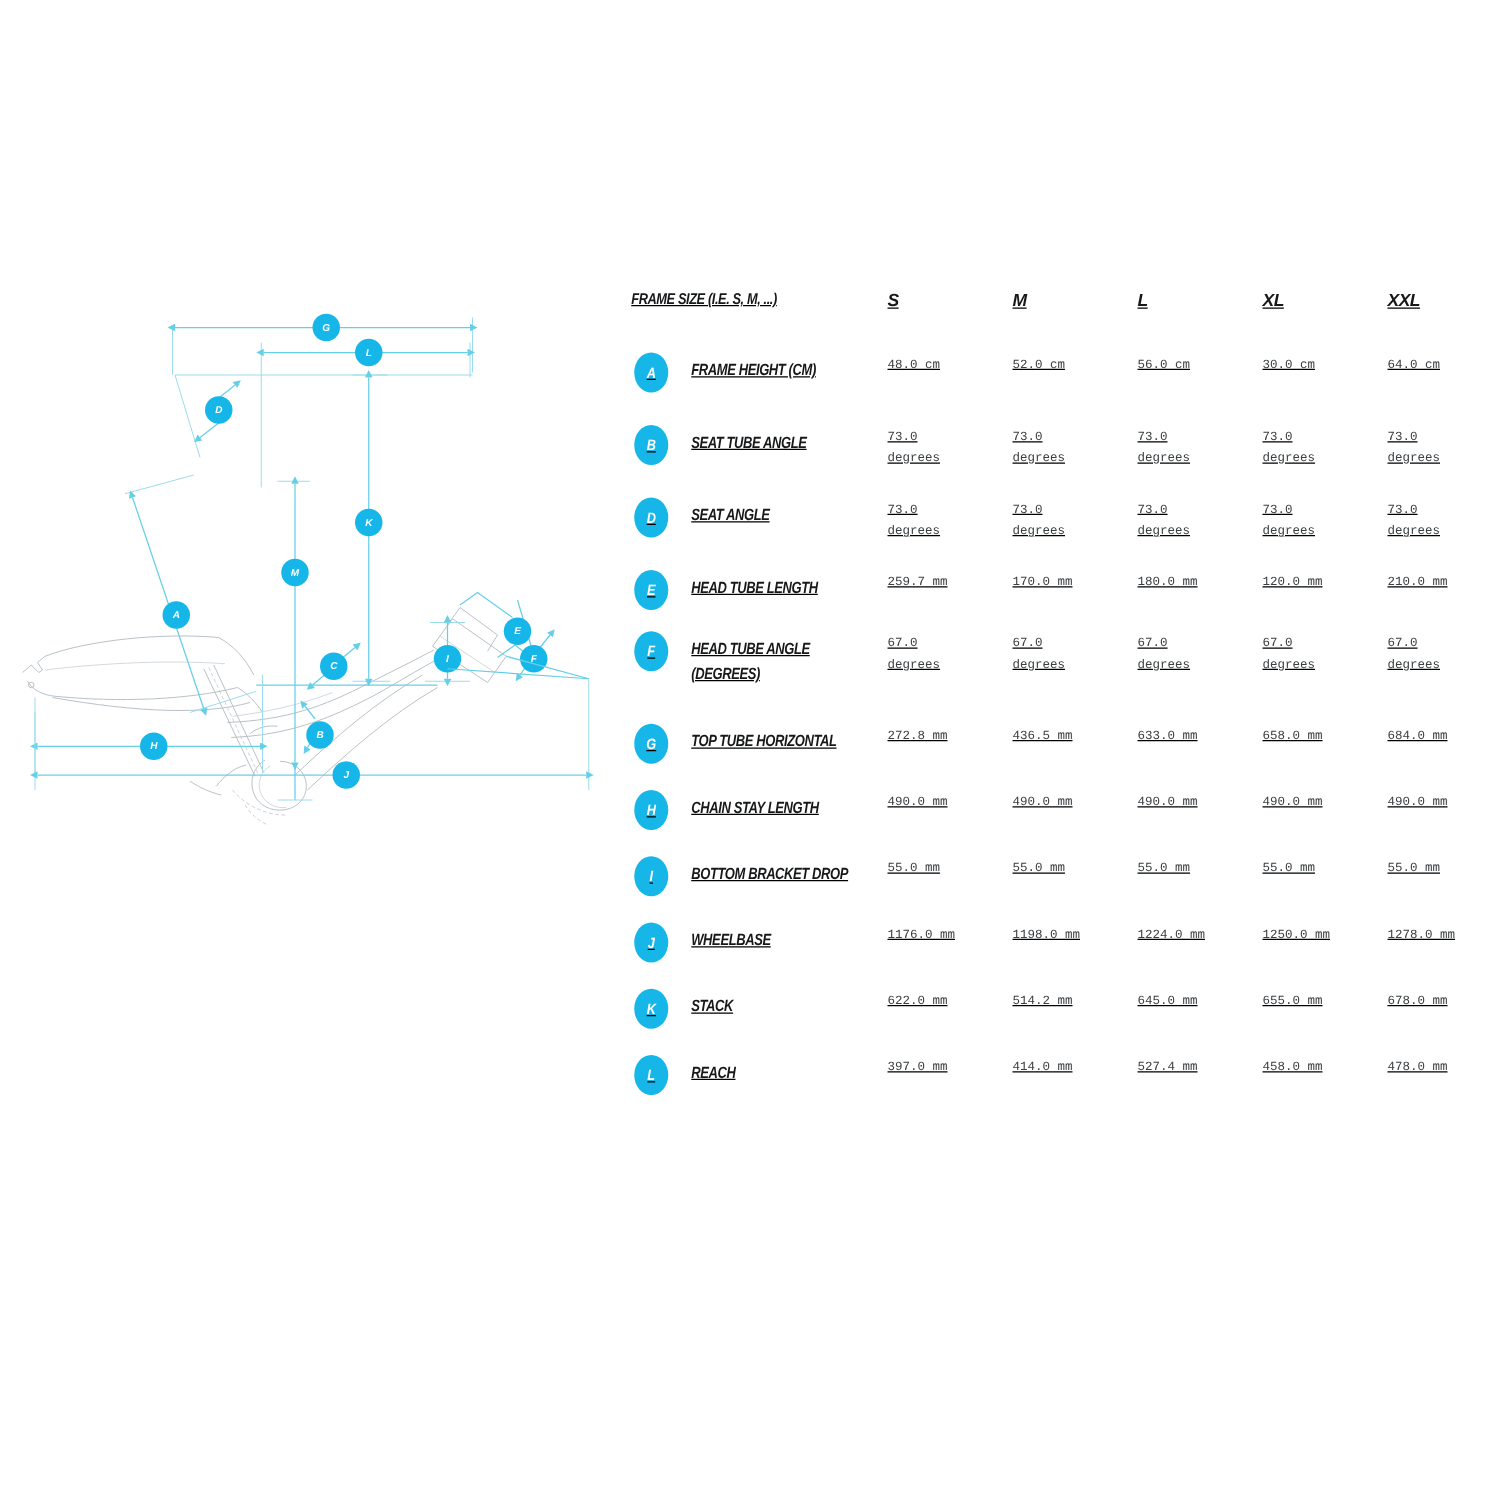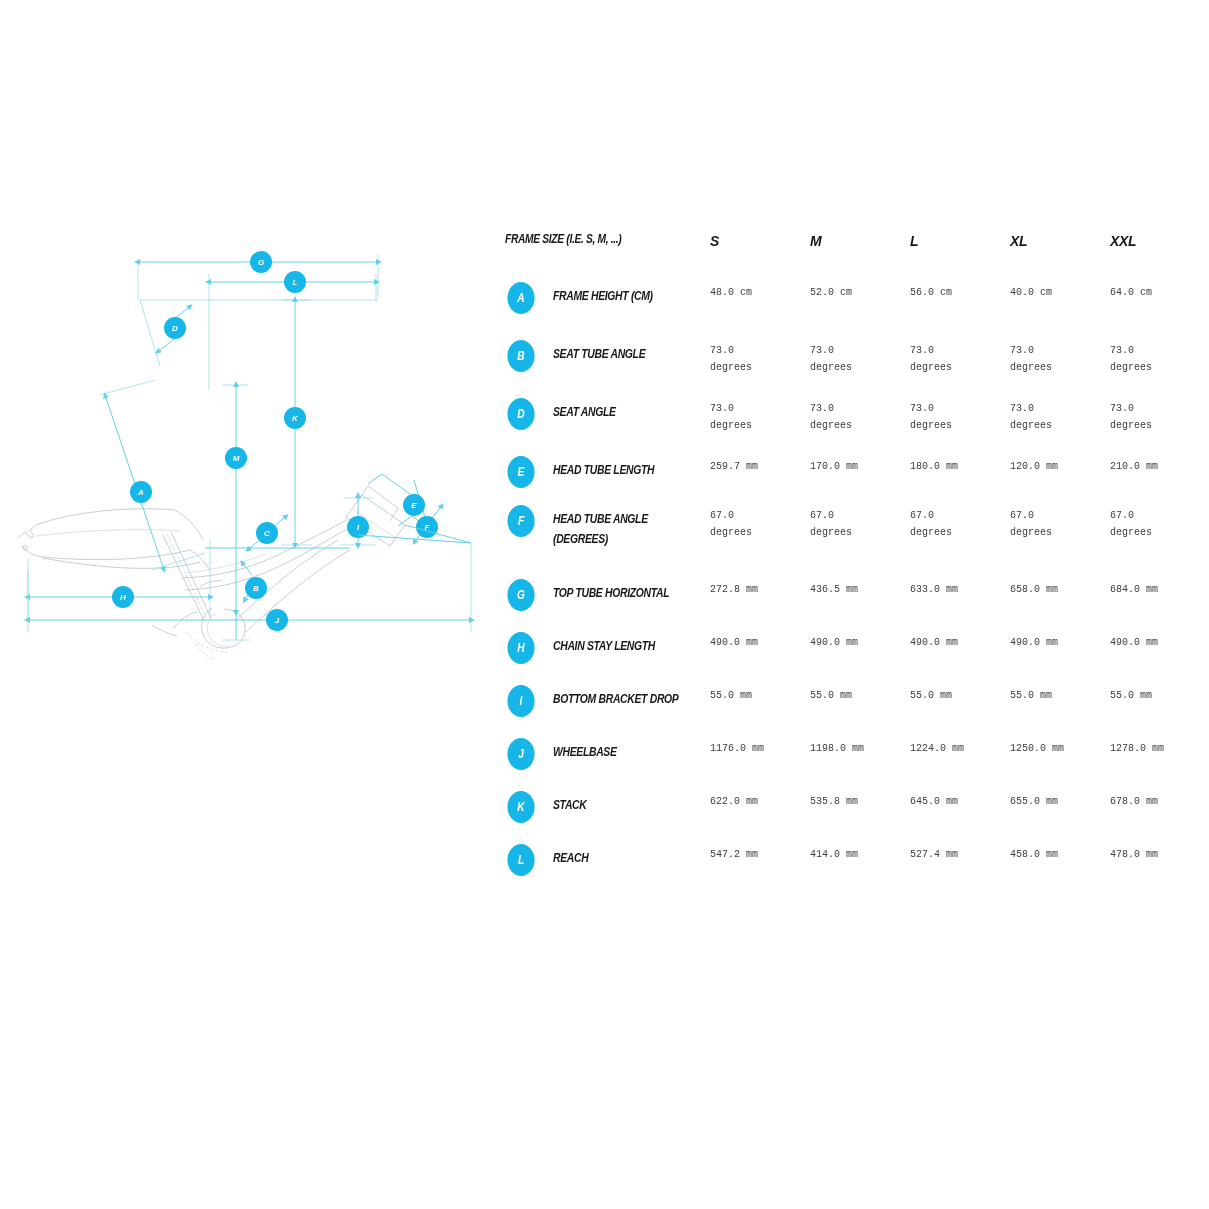--- a/index.html
+++ b/index.html
@@ -67,20 +67,21 @@
     fill: none;
     stroke-dasharray: 3 2;
   }
 
   
   #geometry-table {
     position: absolute;
     left: 505px;
     top: 232px;
     width: 690px;
+    text-decoration: underline;
   }
   .geo-row {
     display: flex;
     align-items: flex-start;
     width: 100%;
   }
   .geo-header-row {
     height: 48px;
   }
   .col-label {
@@ -352,21 +353,21 @@
         <div class="col-val">
           <div class="cell-val">48.0 cm</div>
         </div>
         <div class="col-val">
           <div class="cell-val">52.0 cm</div>
         </div>
         <div class="col-val">
           <div class="cell-val">56.0 cm</div>
         </div>
         <div class="col-val">
-          <div class="cell-val">40.0 cm</div>
+          <div class="cell-val">30.0 cm</div>
         </div>
         <div class="col-val">
           <div class="cell-val">64.0 cm</div>
         </div>
       </div>
       <div class="geo-row geo-data-row" style="min-height: 58px;">
         <div class="col-label">
           <div class="badge">B</div>
           <div class="row-name">SEAT TUBE ANGLE</div>
         </div>
@@ -551,39 +552,39 @@
       </div>
       <div class="geo-row geo-data-row" style="min-height: 53px;">
         <div class="col-label">
           <div class="badge">K</div>
           <div class="row-name">STACK</div>
         </div>
         <div class="col-val">
           <div class="cell-val">622.0 mm</div>
         </div>
         <div class="col-val">
-          <div class="cell-val">535.8 mm</div>
+          <div class="cell-val">514.2 mm</div>
         </div>
         <div class="col-val">
           <div class="cell-val">645.0 mm</div>
         </div>
         <div class="col-val">
           <div class="cell-val">655.0 mm</div>
         </div>
         <div class="col-val">
           <div class="cell-val">678.0 mm</div>
         </div>
       </div>
       <div class="geo-row geo-data-row" style="min-height: 53px;">
         <div class="col-label">
           <div class="badge">L</div>
           <div class="row-name">REACH</div>
         </div>
         <div class="col-val">
-          <div class="cell-val">547.2 mm</div>
+          <div class="cell-val">397.0 mm</div>
         </div>
         <div class="col-val">
           <div class="cell-val">414.0 mm</div>
         </div>
         <div class="col-val">
           <div class="cell-val">527.4 mm</div>
         </div>
         <div class="col-val">
           <div class="cell-val">458.0 mm</div>
         </div>

